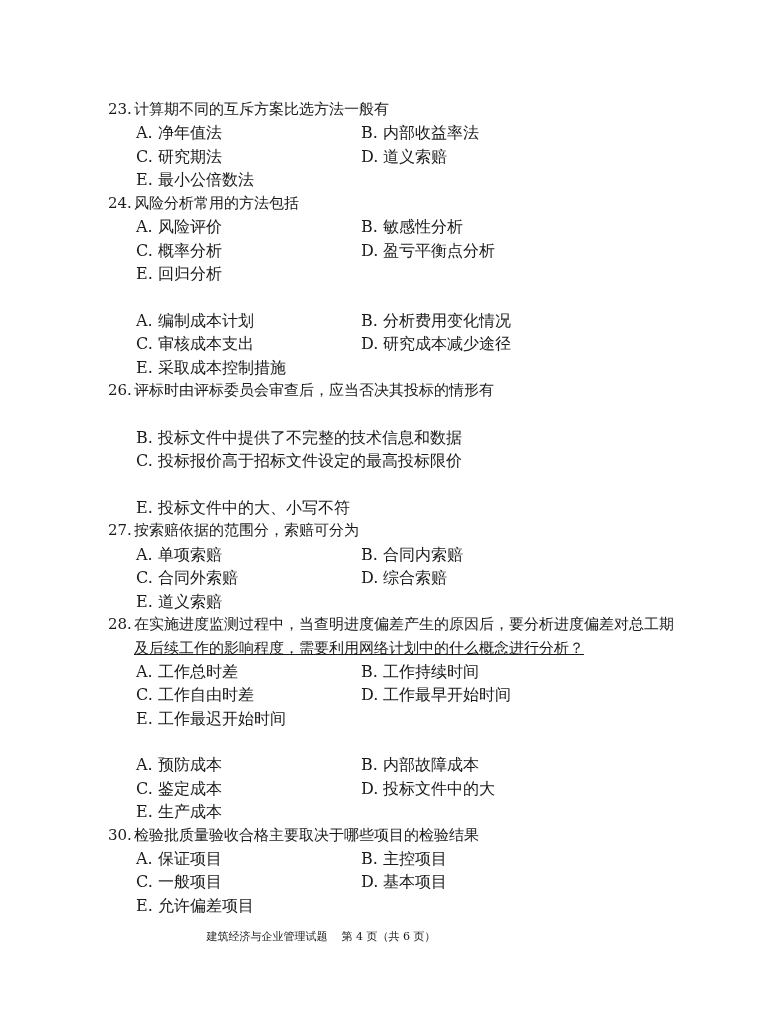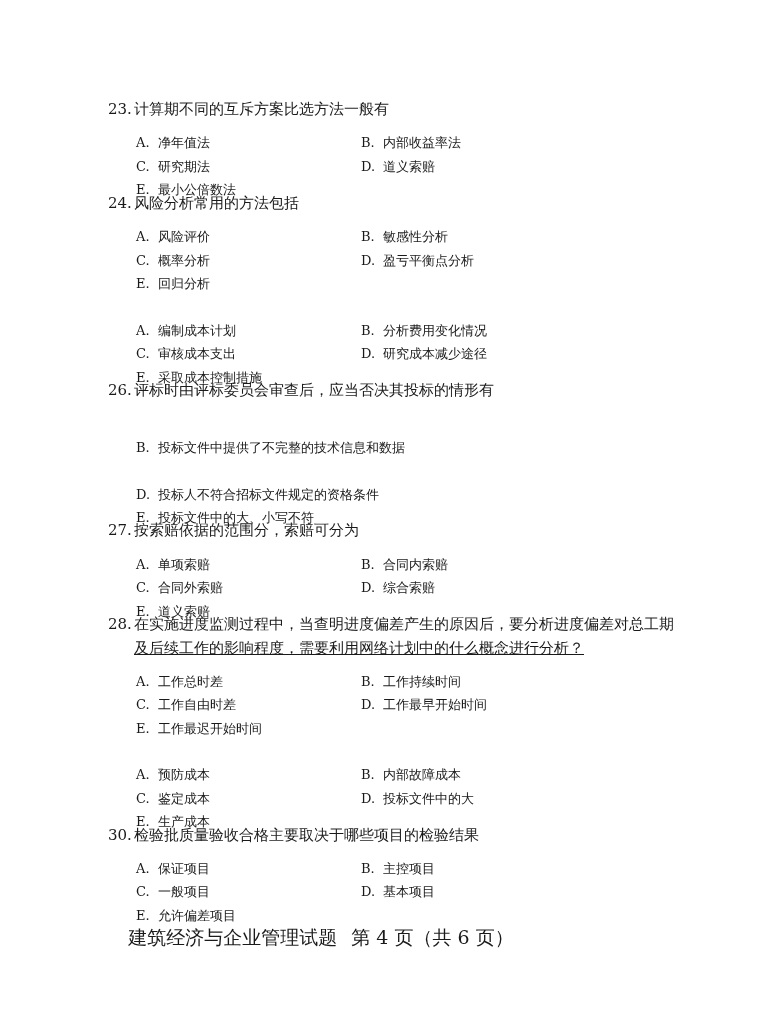--- a/index.html
+++ b/index.html
@@ -2,26 +2,26 @@
 <html><head>
 <meta charset="utf-8">
 <style>
   html, body { margin: 0; padding: 0; background: #ffffff; }
   body { width: 765px; height: 1020px; position: relative; overflow: hidden;
          font-family: "DejaVu Serif", "Liberation Serif", serif; color: #1a1a1a; }
   .page { position: absolute; left: 0; top: 0; width: 765px; height: 1020px; background: #ffffff; }
   .q { position: absolute; left: 108px; font-size: 15px; line-height: 23.5px; white-space: nowrap; }
   .q .num { display: inline-block; width: 26px; }
   .q .cont { display: block; padding-left: 26px; text-decoration: underline; }
-  .opt { position: absolute; font-size: 13px; line-height: 23.5px; white-space: nowrap; margin-top: 10px; }
+  .opt { position: absolute; font-size: 16px; line-height: 23.5px; white-space: nowrap; }
   .opt .lbl { display: inline-block; width: 22px; }
   .colA { left: 136px; }
   .colB { left: 361px; }
   .footer { position: absolute; left: 0; width: 642px; top: 926px; text-align: center;
-            font-size: 19px; line-height: 22px; }
+            font-size: 11px; line-height: 22px; }
   .footer .pg { margin-left: 14px; }
 </style>
 </head>
 <body>
 
 <div class="page">
 
   <div class="q" style="top:98px"><span class="num">23.</span><span>计算期不同的互斥方案比选方法一般有</span></div>
   <div class="opt colA" style="top:121px"><span class="lbl">A.</span><span>净年值法</span></div>
   <div class="opt colB" style="top:121px"><span class="lbl">B.</span><span>内部收益率法</span></div>
@@ -37,21 +37,21 @@
   <div class="opt colA" style="top:262px"><span class="lbl">E.</span><span>回归分析</span></div>
 
   <div class="opt colA" style="top:309px"><span class="lbl">A.</span><span>编制成本计划</span></div>
   <div class="opt colB" style="top:309px"><span class="lbl">B.</span><span>分析费用变化情况</span></div>
   <div class="opt colA" style="top:332px"><span class="lbl">C.</span><span>审核成本支出</span></div>
   <div class="opt colB" style="top:332px"><span class="lbl">D.</span><span>研究成本减少途径</span></div>
   <div class="opt colA" style="top:356px"><span class="lbl">E.</span><span>采取成本控制措施</span></div>
 
   <div class="q" style="top:379px"><span class="num">26.</span><span>评标时由评标委员会审查后，应当否决其投标的情形有</span></div>
   <div class="opt colA" style="top:426px"><span class="lbl">B.</span><span>投标文件中提供了不完整的技术信息和数据</span></div>
-  <div class="opt colA" style="top:473px"><span class="lbl">D.</span><span>投标人不符合招标文件规定的资格条件</span></div>
+  <div class="opt colA" style="top:449px"><span class="lbl">C.</span><span>投标报价高于招标文件设定的最高投标限价</span></div>
   <div class="opt colA" style="top:496px"><span class="lbl">E.</span><span>投标文件中的大、小写不符</span></div>
 
   <div class="q" style="top:519px"><span class="num">27.</span><span>按索赔依据的范围分，索赔可分为</span></div>
   <div class="opt colA" style="top:543px"><span class="lbl">A.</span><span>单项索赔</span></div>
   <div class="opt colB" style="top:543px"><span class="lbl">B.</span><span>合同内索赔</span></div>
   <div class="opt colA" style="top:566px"><span class="lbl">C.</span><span>合同外索赔</span></div>
   <div class="opt colB" style="top:566px"><span class="lbl">D.</span><span>综合索赔</span></div>
   <div class="opt colA" style="top:590px"><span class="lbl">E.</span><span>道义索赔</span></div>
 
   <div class="q" style="top:613px"><span class="num">28.</span><span>在实施进度监测过程中，当查明进度偏差产生的原因后，要分析进度偏差对总工期</span><span class="cont">及后续工作的影响程度，需要利用网络计划中的什么概念进行分析？</span></div>

